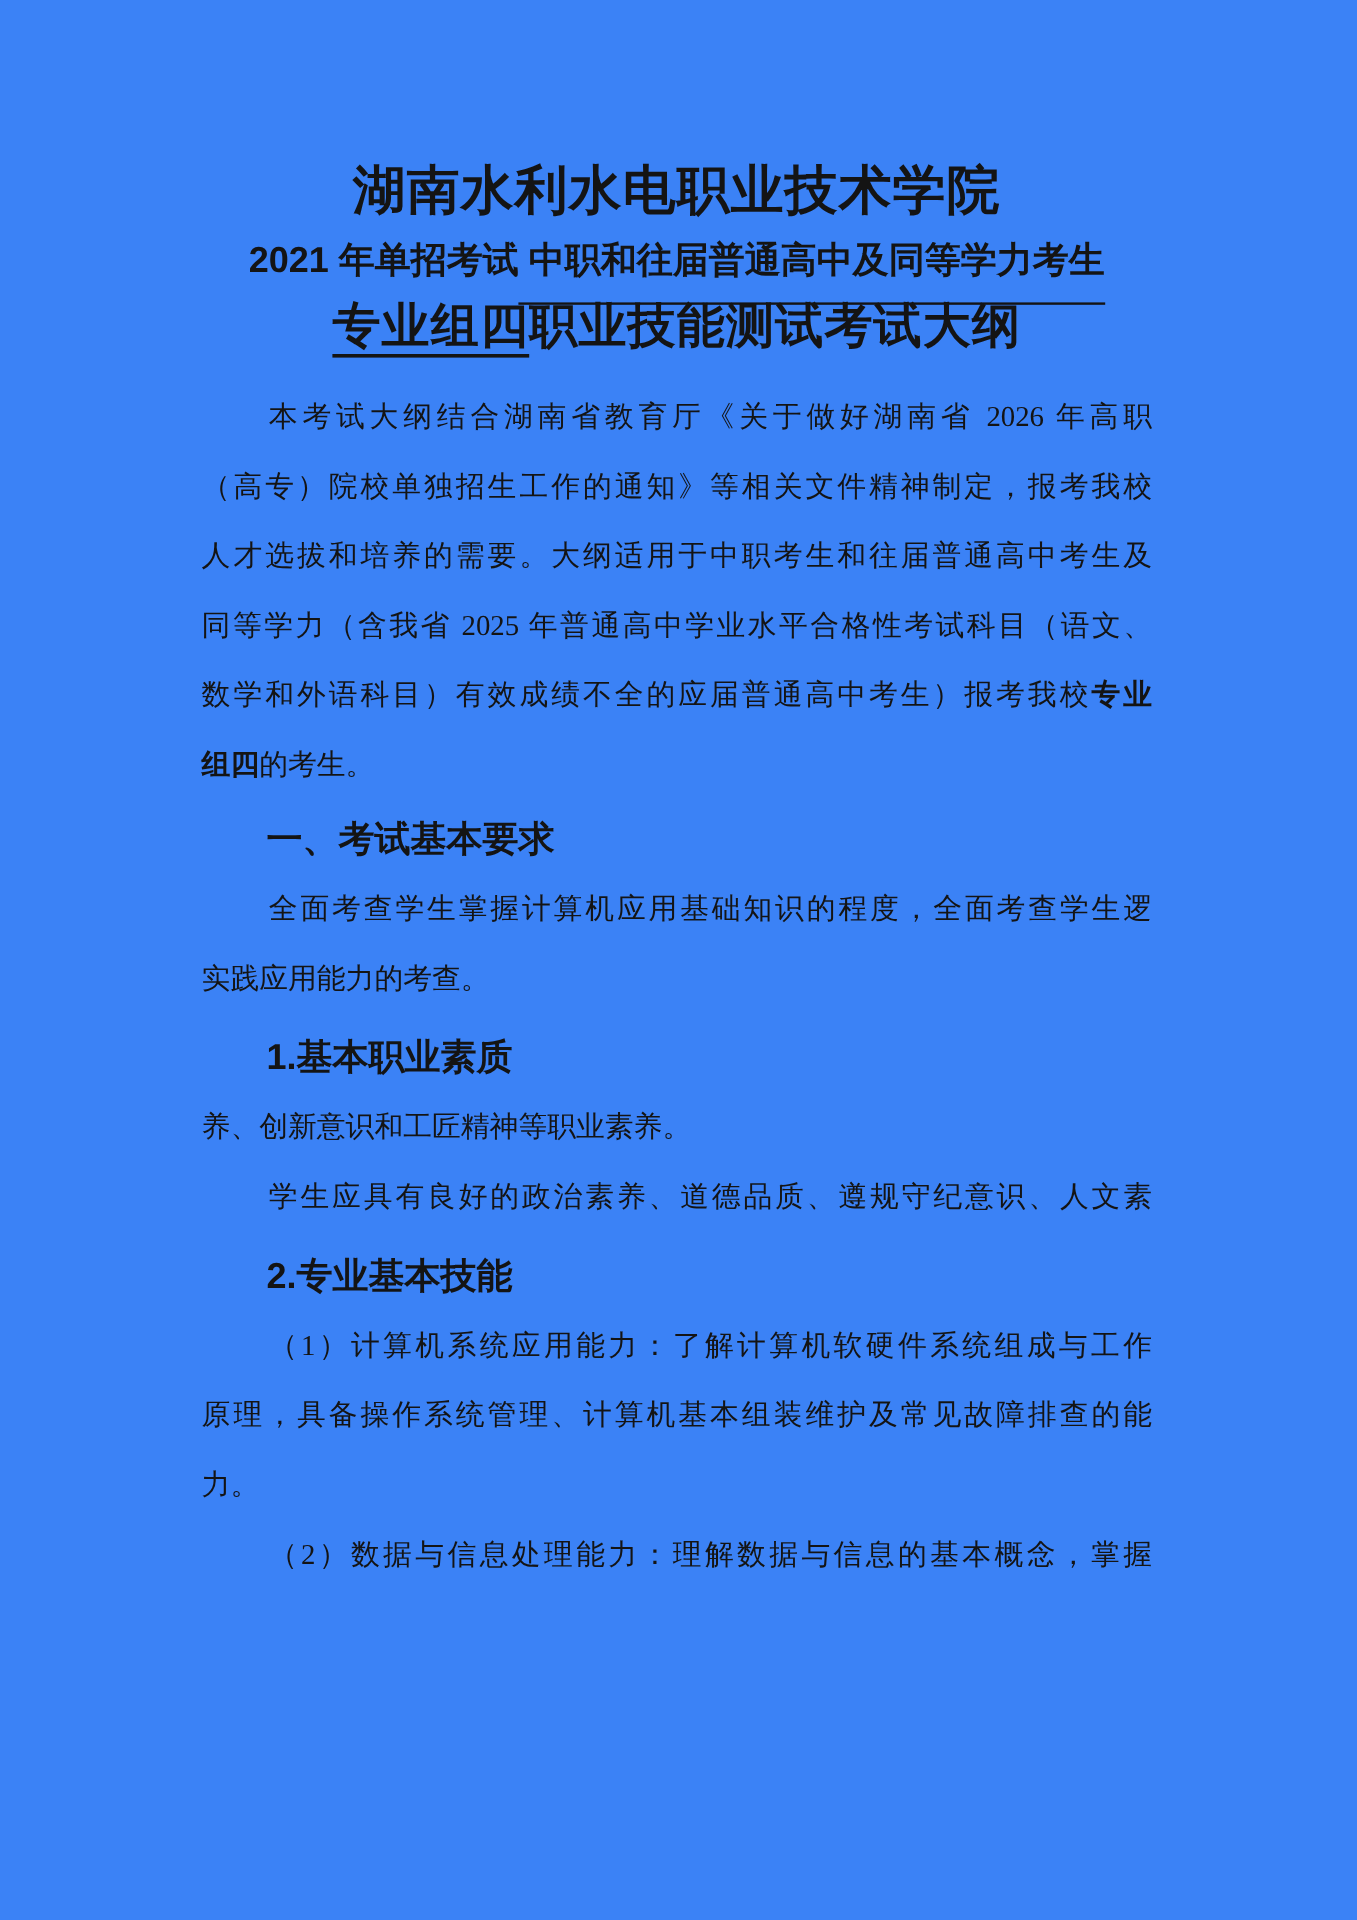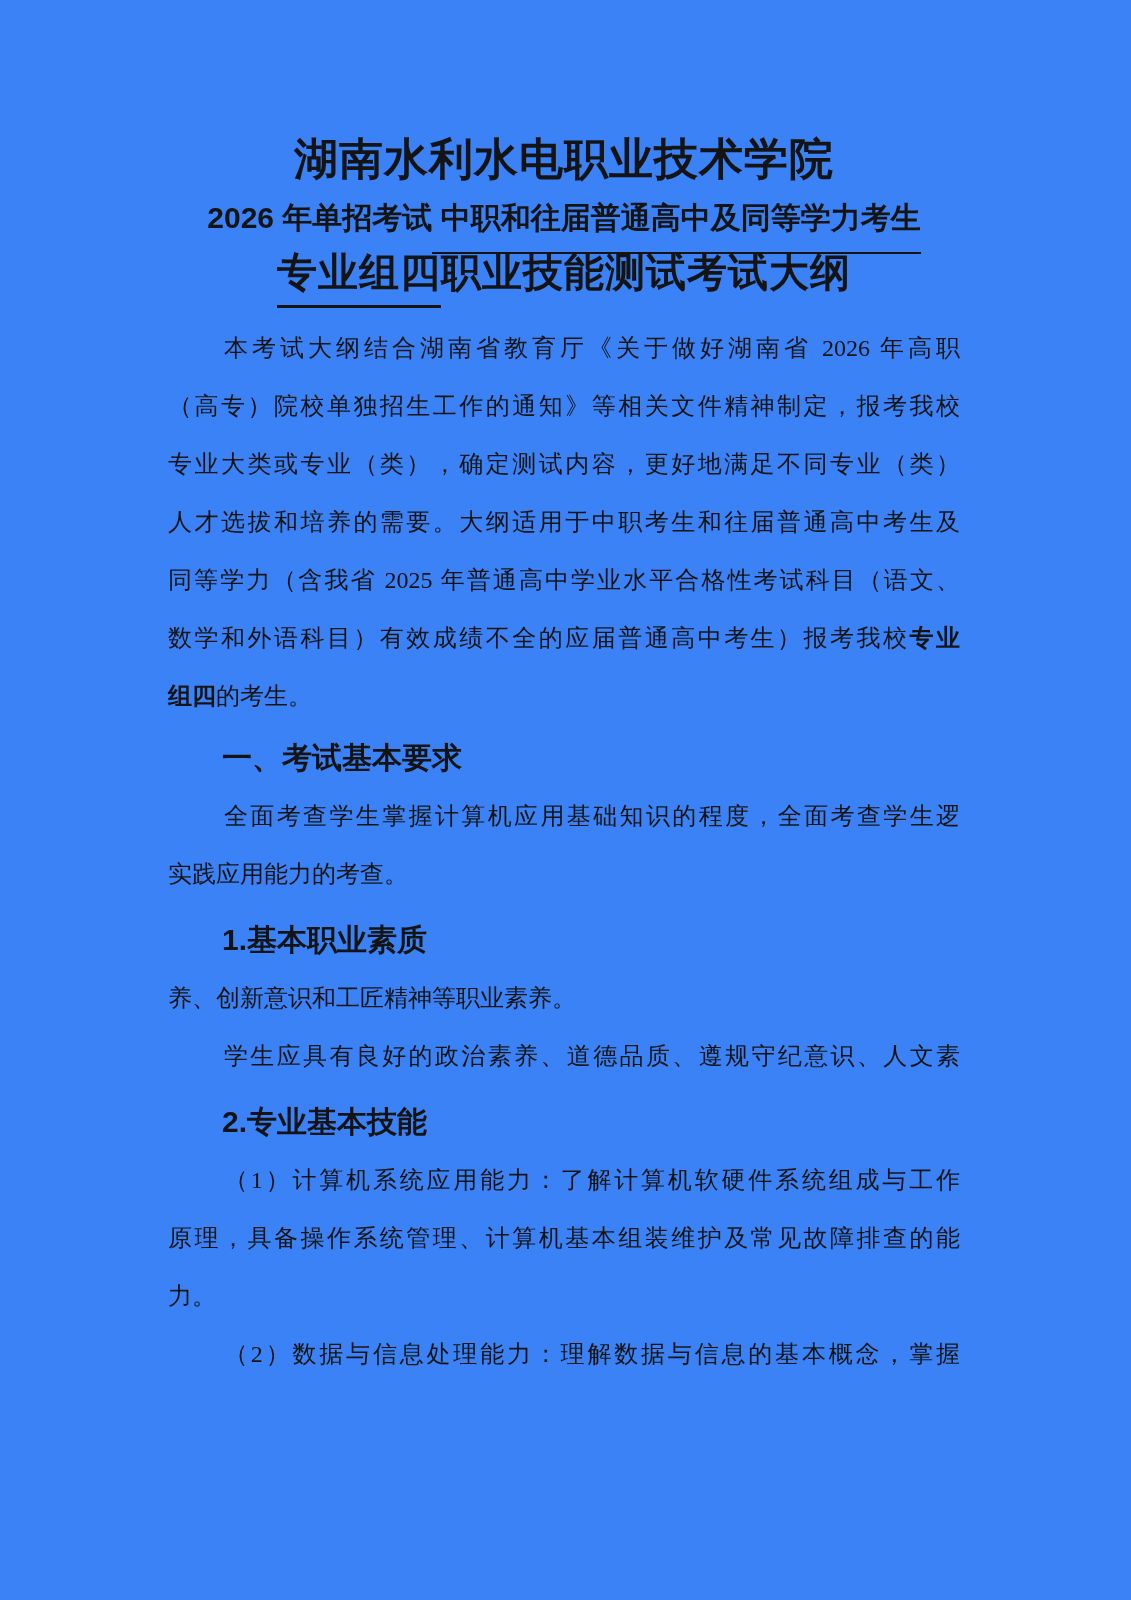--- a/index.html
+++ b/index.html
@@ -41,21 +41,21 @@
     margin-top: 2px;
     font-size: 40px;
     line-height: 60px;
     font-weight: bold;
     text-align: center;
     font-family: "Liberation Sans", sans-serif;
     letter-spacing: 1px;
     white-space: pre-wrap;
   }
   .u2 { border-bottom: 2px solid #141414; padding-bottom: 18px; }
-  .u3 { border-bottom: 3px solid #141414; padding-bottom: 11px; }
+  .u3 { border-bottom: 3px solid #141414; padding-bottom: 1px; }
   
   .bodytext { margin-top: 17px; }
   .bline {
     font-size: 24px;
     line-height: 58px;
     height: 58px;
     white-space: pre-wrap;
     text-align: left;
   }
   .j {
@@ -77,30 +77,29 @@
   .h3sp { margin-top: 8px; }
 </style>
 </head>
 <body>
 
 <div class="page">
   <div class="content">
 
     <div class="title1">湖南水利水电职业技术学院</div>
 
-    <div class="title2"><span>2026 年单招考试</span><span class="u2"> 中职和往届普通高中及同等学力考生</span></div>
+    <div class="title2"><span>2021 年单招考试</span><span class="u2"> 中职和往届普通高中及同等学力考生</span></div>
 
     <div class="title3"><span class="u3">专业组四</span><span>职业技能测试考试大纲</span></div>
 
     <div class="bodytext">
 
       <div>
         <div class="bline j ind">本考试大纲结合湖南省教育厅《关于做好湖南省 2026 年高职</div>
         <div class="bline j">（高专）院校单独招生工作的通知》等相关文件精神制定，报考我校</div>
-        <div class="bline j">专业大类或专业（类），确定测试内容，更好地满足不同专业（类）</div>
         <div class="bline j">人才选拔和培养的需要。大纲适用于中职考生和往届普通高中考生及</div>
         <div class="bline j">同等学力（含我省 2025 年普通高中学业水平合格性考试科目（语文、</div>
         <div class="bline j"><span>数学和外语科目）有效成绩不全的应届普通高中考生）报考我校</span><span class="b">专业</span></div>
         <div class="bline"><span class="b">组四</span><span>的考生。</span></div>
       </div>
 
       <div class="h h2sp">一、考试基本要求</div>
 
       <div>
         <div class="bline j ind">全面考查学生掌握计算机应用基础知识的程度，全面考查学生逻</div>

